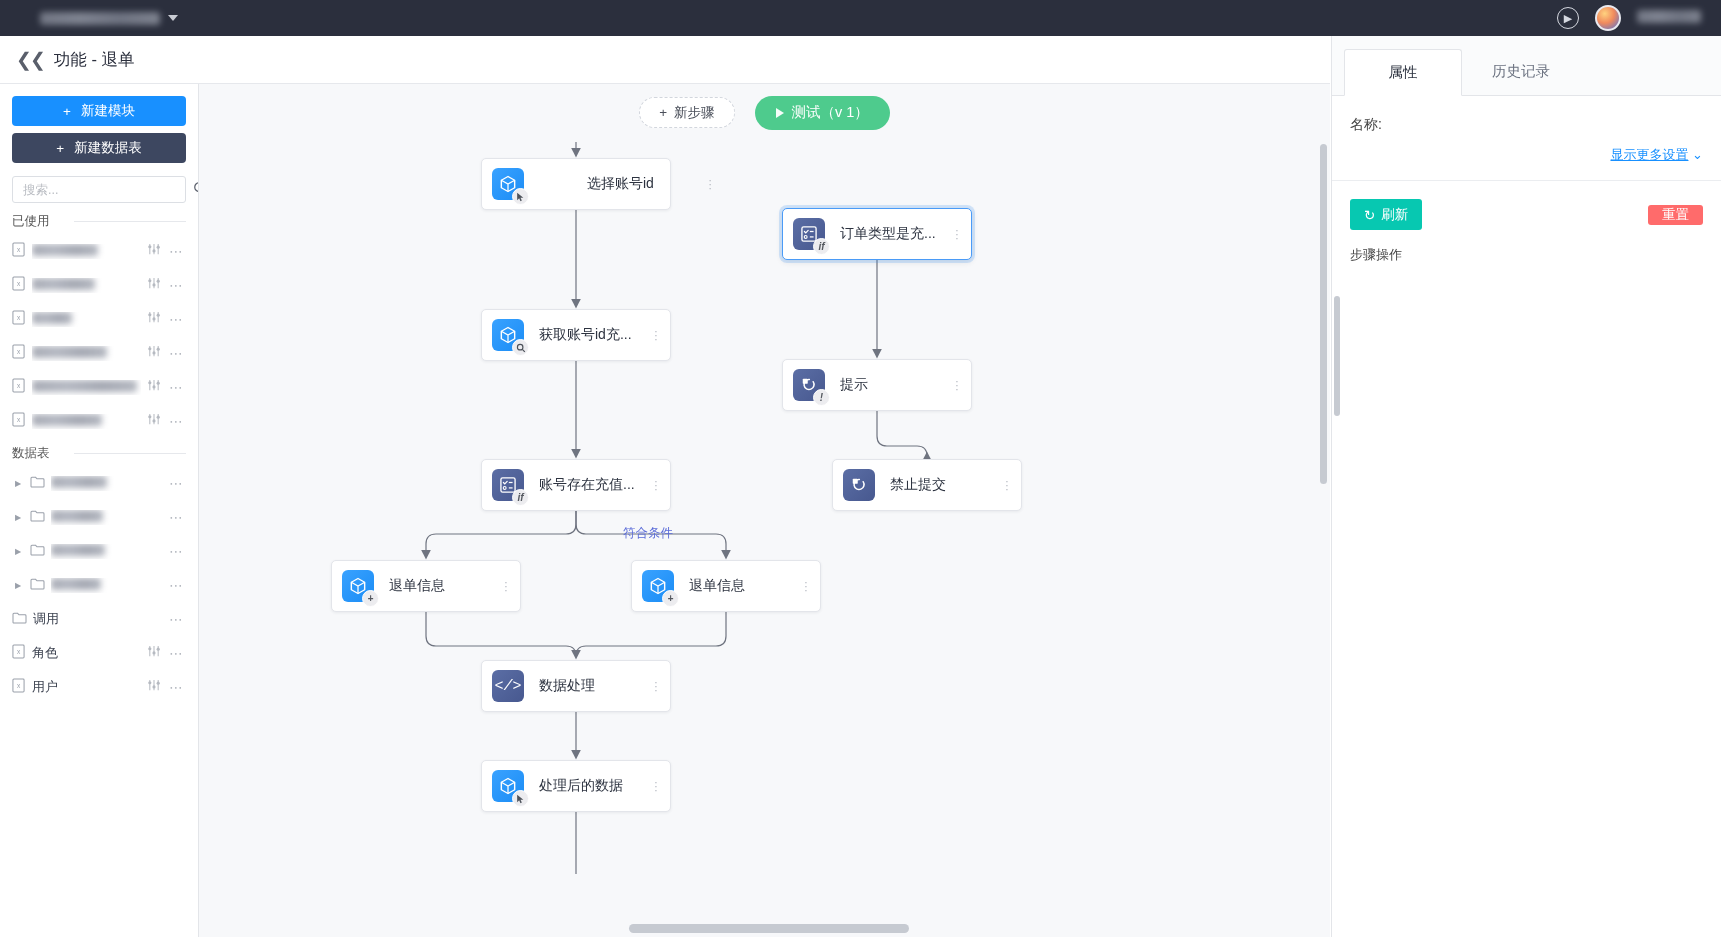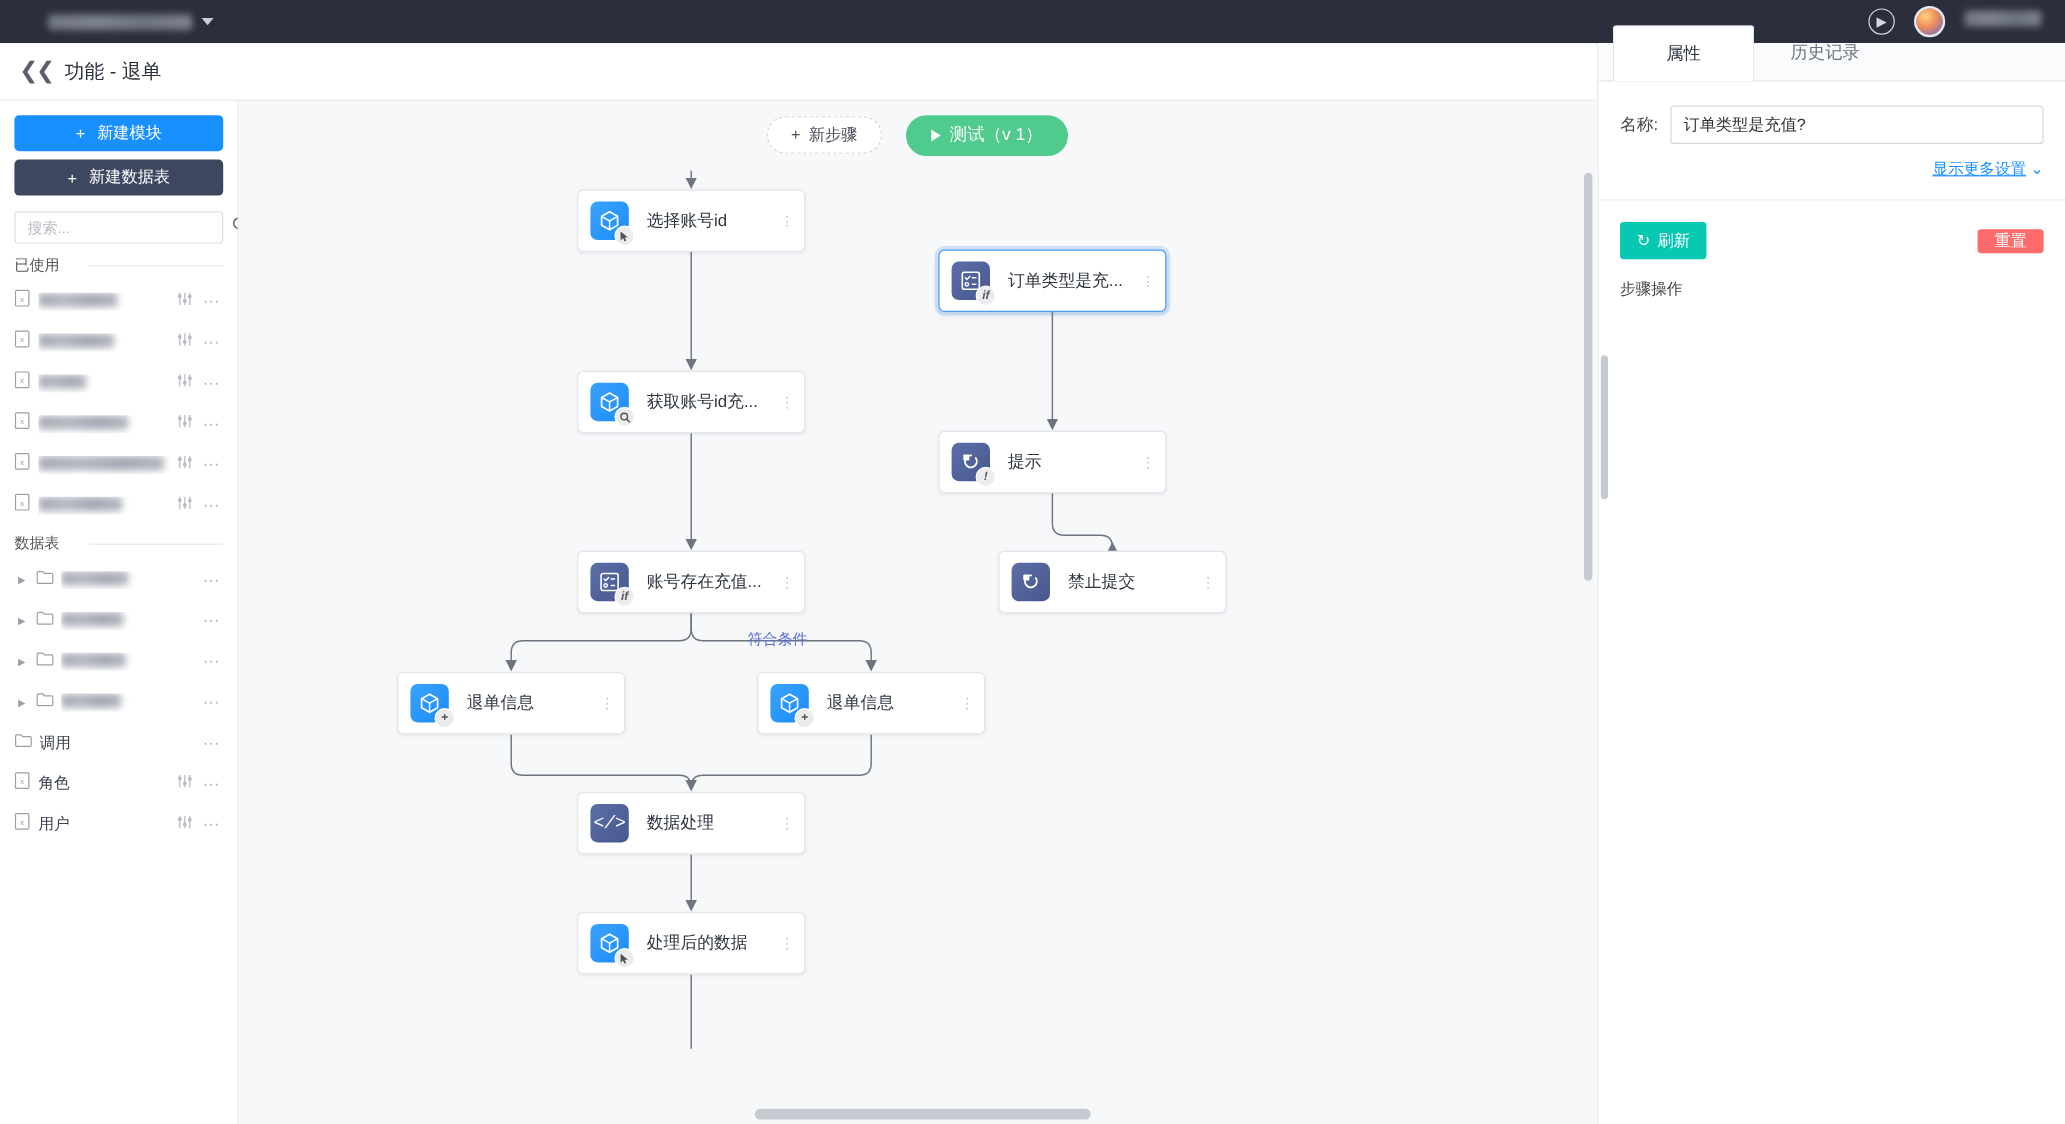--- a/index.html
+++ b/index.html
@@ -181,21 +181,21 @@
     position: absolute; right: 3px; top: 60px; width: 7px; height: 340px;
     background: #c6cad1; border-radius: 5px;
   }
 
   
   .rpanel {
     position: absolute; left: 1331px; top: 36px; width: 390px; height: 901px;
     background: #fff; border-left: 1px solid #e3e5e9;
   }
   .rp-tabs {
-    display: flex; height: 32px; border-bottom: 1px solid #e3e5e9;
+    display: flex; height: 60px; border-bottom: 1px solid #e3e5e9;
     padding-left: 12px; align-items: flex-end; background: #fafbfc;
   }
   .rp-tab {
     height: 47px; min-width: 118px; display: flex; align-items: center;
     justify-content: center; font-size: 14.5px; color: #6b7280;
     cursor: pointer; border: 1px solid transparent;
   }
   .rp-tab.active {
     background: #fff; color: #2d3340;
     border: 1px solid #e3e5e9; border-bottom-color: #fff;
@@ -572,21 +572,21 @@
 
           <path d="M377,628 L377,672" marker-end="url(#arrow)"></path>
 
           <path d="M377,728 L377,790"></path>
         </g>
       </svg>
 
       <div class="edge-label" style="left:424px; top:441px;">符合条件</div>
 
       <div id="nodes-layer">
-          <div class="node" style="left: 282px; top: 74px; width: 190px;">
+          <div class="node" style="left: 282px; top: 74px; width: 190px; gap: 48px;">
             <span class="node-ico ico-blue">
               <svg width="20" height="20" viewBox="0 0 24 24">
                 <path d="M12 3 L20 7.5 V16.5 L12 21 L4 16.5 V7.5 Z" fill="none" stroke="#fff" stroke-width="1.7" stroke-linejoin="round"></path>
                 <path d="M4 7.5 L12 12 L20 7.5 M12 12 V21" fill="none" stroke="#fff" stroke-width="1.5"></path>
               </svg>
               <span class="badge">
                 <svg width="9" height="10" viewBox="0 0 10 12">
                   <path d="M1 1 L1 10 L3.4 7.6 L5 11 L6.6 10.2 L5 7 L8.4 7 Z" fill="#4d525a"></path>
                 </svg>
               </span>
@@ -756,21 +756,20 @@
         <span>属性</span>
       </div>
       <div class="rp-tab">
         <span>历史记录</span>
       </div>
     </div>
 
     <div class="rp-block">
       <div class="field-row">
         <span class="field-label">名称:</span>
-        <input class="field-input" type="text" value="订单类型是充值?" style="">
       </div>
       <div class="more-link">
         <u>显示更多设置</u>
         <span>⌄</span>
       </div>
     </div>
 
     <div class="rp-body">
       <div class="rp-actions">
         <button class="btn-refresh">

